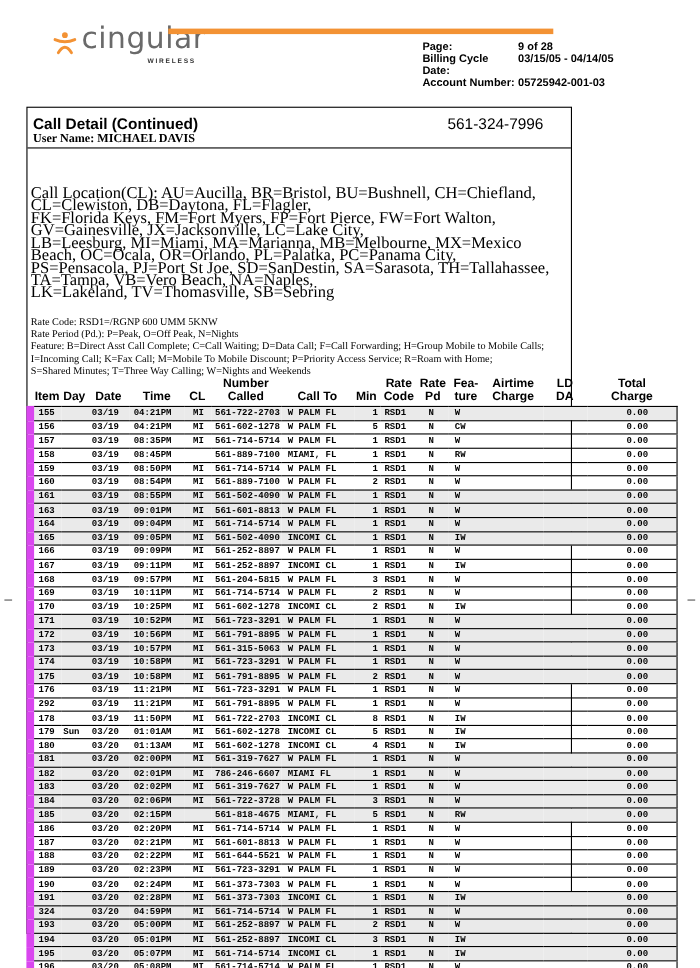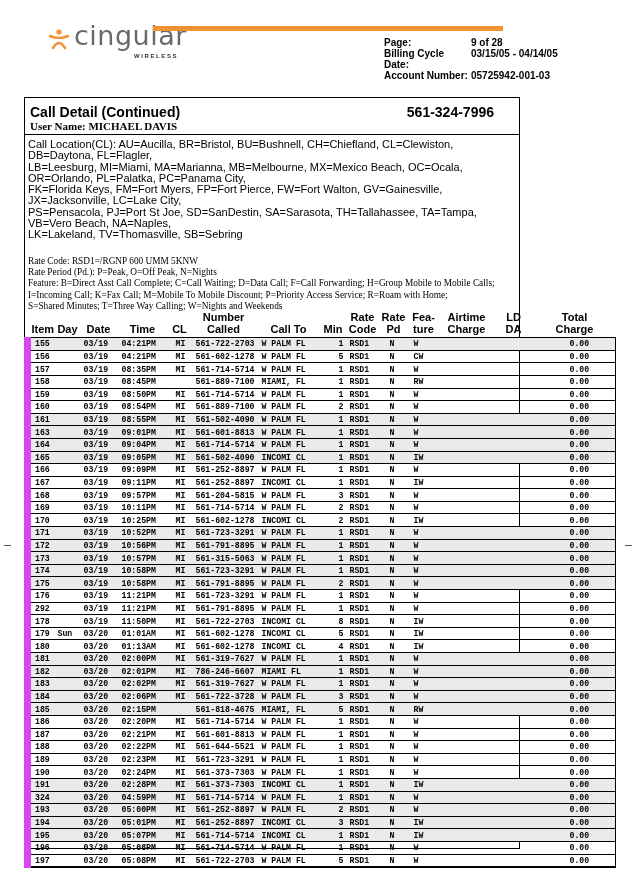--- a/index.html
+++ b/index.html
@@ -14,24 +14,24 @@
   .orange-bar { position: absolute; left: 153px; top: 26px; width: 350px; height: 5px; background: #f39234; }
 
   .meta { position: absolute; left: 384px; top: 37px; font-size: 10px; font-weight: bold; line-height: 11px; }
   .meta .row { display: flex; }
   .meta .k { width: 87px; }
   .meta .v { }
 
   .frame { position: absolute; left: 24px; top: 97px; width: 496px; height: 752px; border: 1px solid #000; }
   .hdr { height: 37px; border-bottom: 1px solid #000; position: relative; }
   .hdr .title { position: absolute; left: 5px; top: 6px; font-size: 14px; font-weight: bold; }
-  .hdr .phone { position: absolute; right: 25px; top: 6px; font-size: 14px; font-weight: bold; }
+  .hdr .phone { position: absolute; right: 25px; top: 6px; font-size: 14px; font-weight: normal; }
   .hdr .user { position: absolute; left: 5px; top: 22px; font-family: "Liberation Serif", serif; font-size: 11px; font-weight: bold; }
 
-  .legend { padding: 4px 3px 0 3px; font-family: Liberation Sans, sans-serif; font-size: 11px; line-height: 11.3px; }
+  .legend { padding: 4px 3px 0 3px; font-family: Liberation Serif, serif; font-size: 15px; line-height: 11.3px; margin-top: 32px; }
   .legend p { margin: 0; }
   .rates { padding: 15px 3px 0 3px; font-family: "Liberation Serif", serif; font-size: 9.3px; line-height: 11.3px; }
 
   table { border-collapse: collapse; width: 588px; margin-left: -1px; table-layout: fixed; }
   thead th { font-size: 11px; font-weight: bold; line-height: 11.5px; vertical-align: bottom; padding: 0 0 2px 0; }
   tbody td { font-family: "Liberation Mono", monospace; font-weight: bold; font-size: 8.2px; height: 12.6px; padding: 0; white-space: nowrap; border-top: 1px solid #000; }
   tbody tr.shade td { background: #eaeaea; }
   tbody tr:last-child td { border-bottom: 2px solid #000; }
   tbody tr td:first-child { border-left: 7px solid #d946ef; }
   tbody tr td:last-child { border-right: 1px solid #000; }
@@ -103,22 +103,22 @@
 
 <div class="frame">
   <div class="hdr">
     <span class="title">Call Detail (Continued)</span>
     <span class="phone">561-324-7996</span>
     <span class="user">User Name: MICHAEL DAVIS</span>
   </div>
 
   <div class="legend">
     <p>Call Location(CL):  AU=Aucilla, BR=Bristol, BU=Bushnell, CH=Chiefland, CL=Clewiston, DB=Daytona, FL=Flagler,</p>
+    <p>FK=Florida Keys, FM=Fort Myers, FP=Fort Pierce, FW=Fort Walton, GV=Gainesville, JX=Jacksonville, LC=Lake City,</p>
     <p>LB=Leesburg, MI=Miami, MA=Marianna, MB=Melbourne, MX=Mexico Beach, OC=Ocala, OR=Orlando, PL=Palatka, PC=Panama City,</p>
-    <p>FK=Florida Keys, FM=Fort Myers, FP=Fort Pierce, FW=Fort Walton, GV=Gainesville, JX=Jacksonville, LC=Lake City,</p>
     <p>PS=Pensacola, PJ=Port St Joe, SD=SanDestin, SA=Sarasota, TH=Tallahassee, TA=Tampa, VB=Vero Beach, NA=Naples,</p>
     <p>LK=Lakeland, TV=Thomasville, SB=Sebring</p>
   </div>
 
   <div class="rates">
     <p>Rate Code: RSD1=/RGNP 600 UMM 5KNW</p>
     <p>Rate Period (Pd.): P=Peak, O=Off Peak, N=Nights</p>
     <p>Feature: B=Direct Asst Call Complete; C=Call Waiting; D=Data Call; F=Call Forwarding; H=Group Mobile to Mobile Calls;</p>
     <p>I=Incoming Call; K=Fax Call; M=Mobile To Mobile Discount; P=Priority Access Service; R=Roam with Home;</p>
     <p>S=Shared Minutes;  T=Three Way Calling; W=Nights and Weekends</p>

